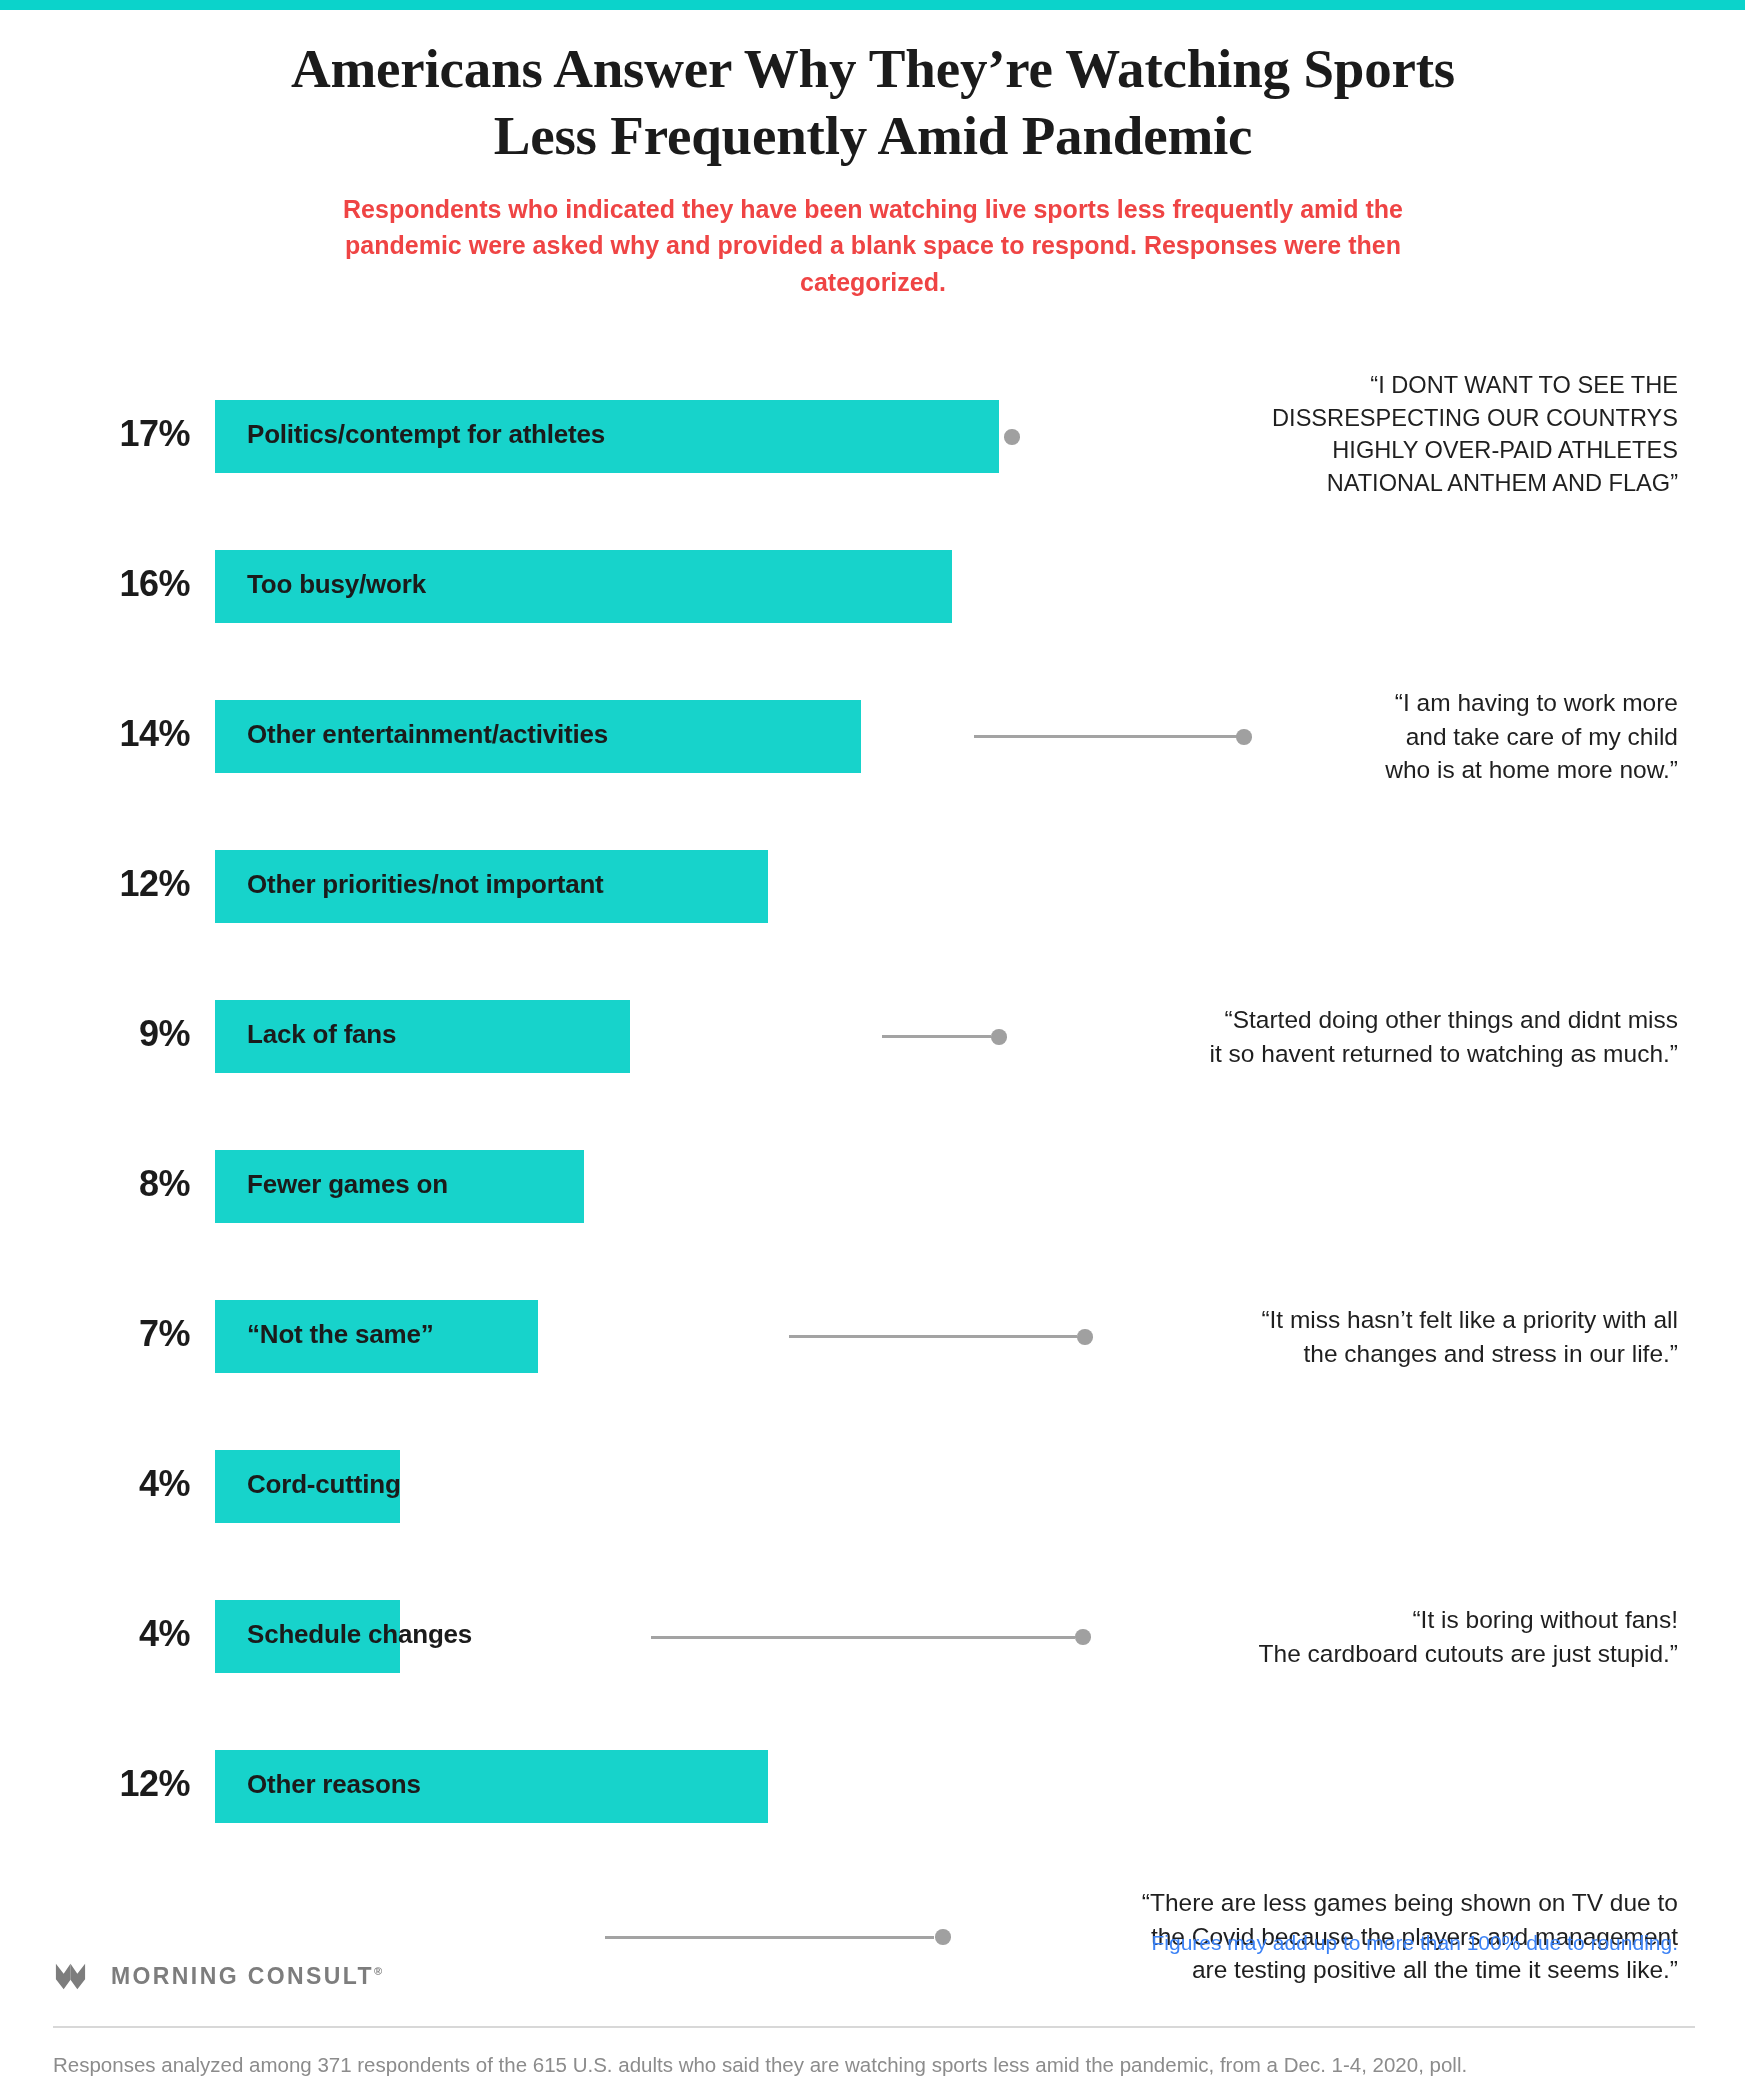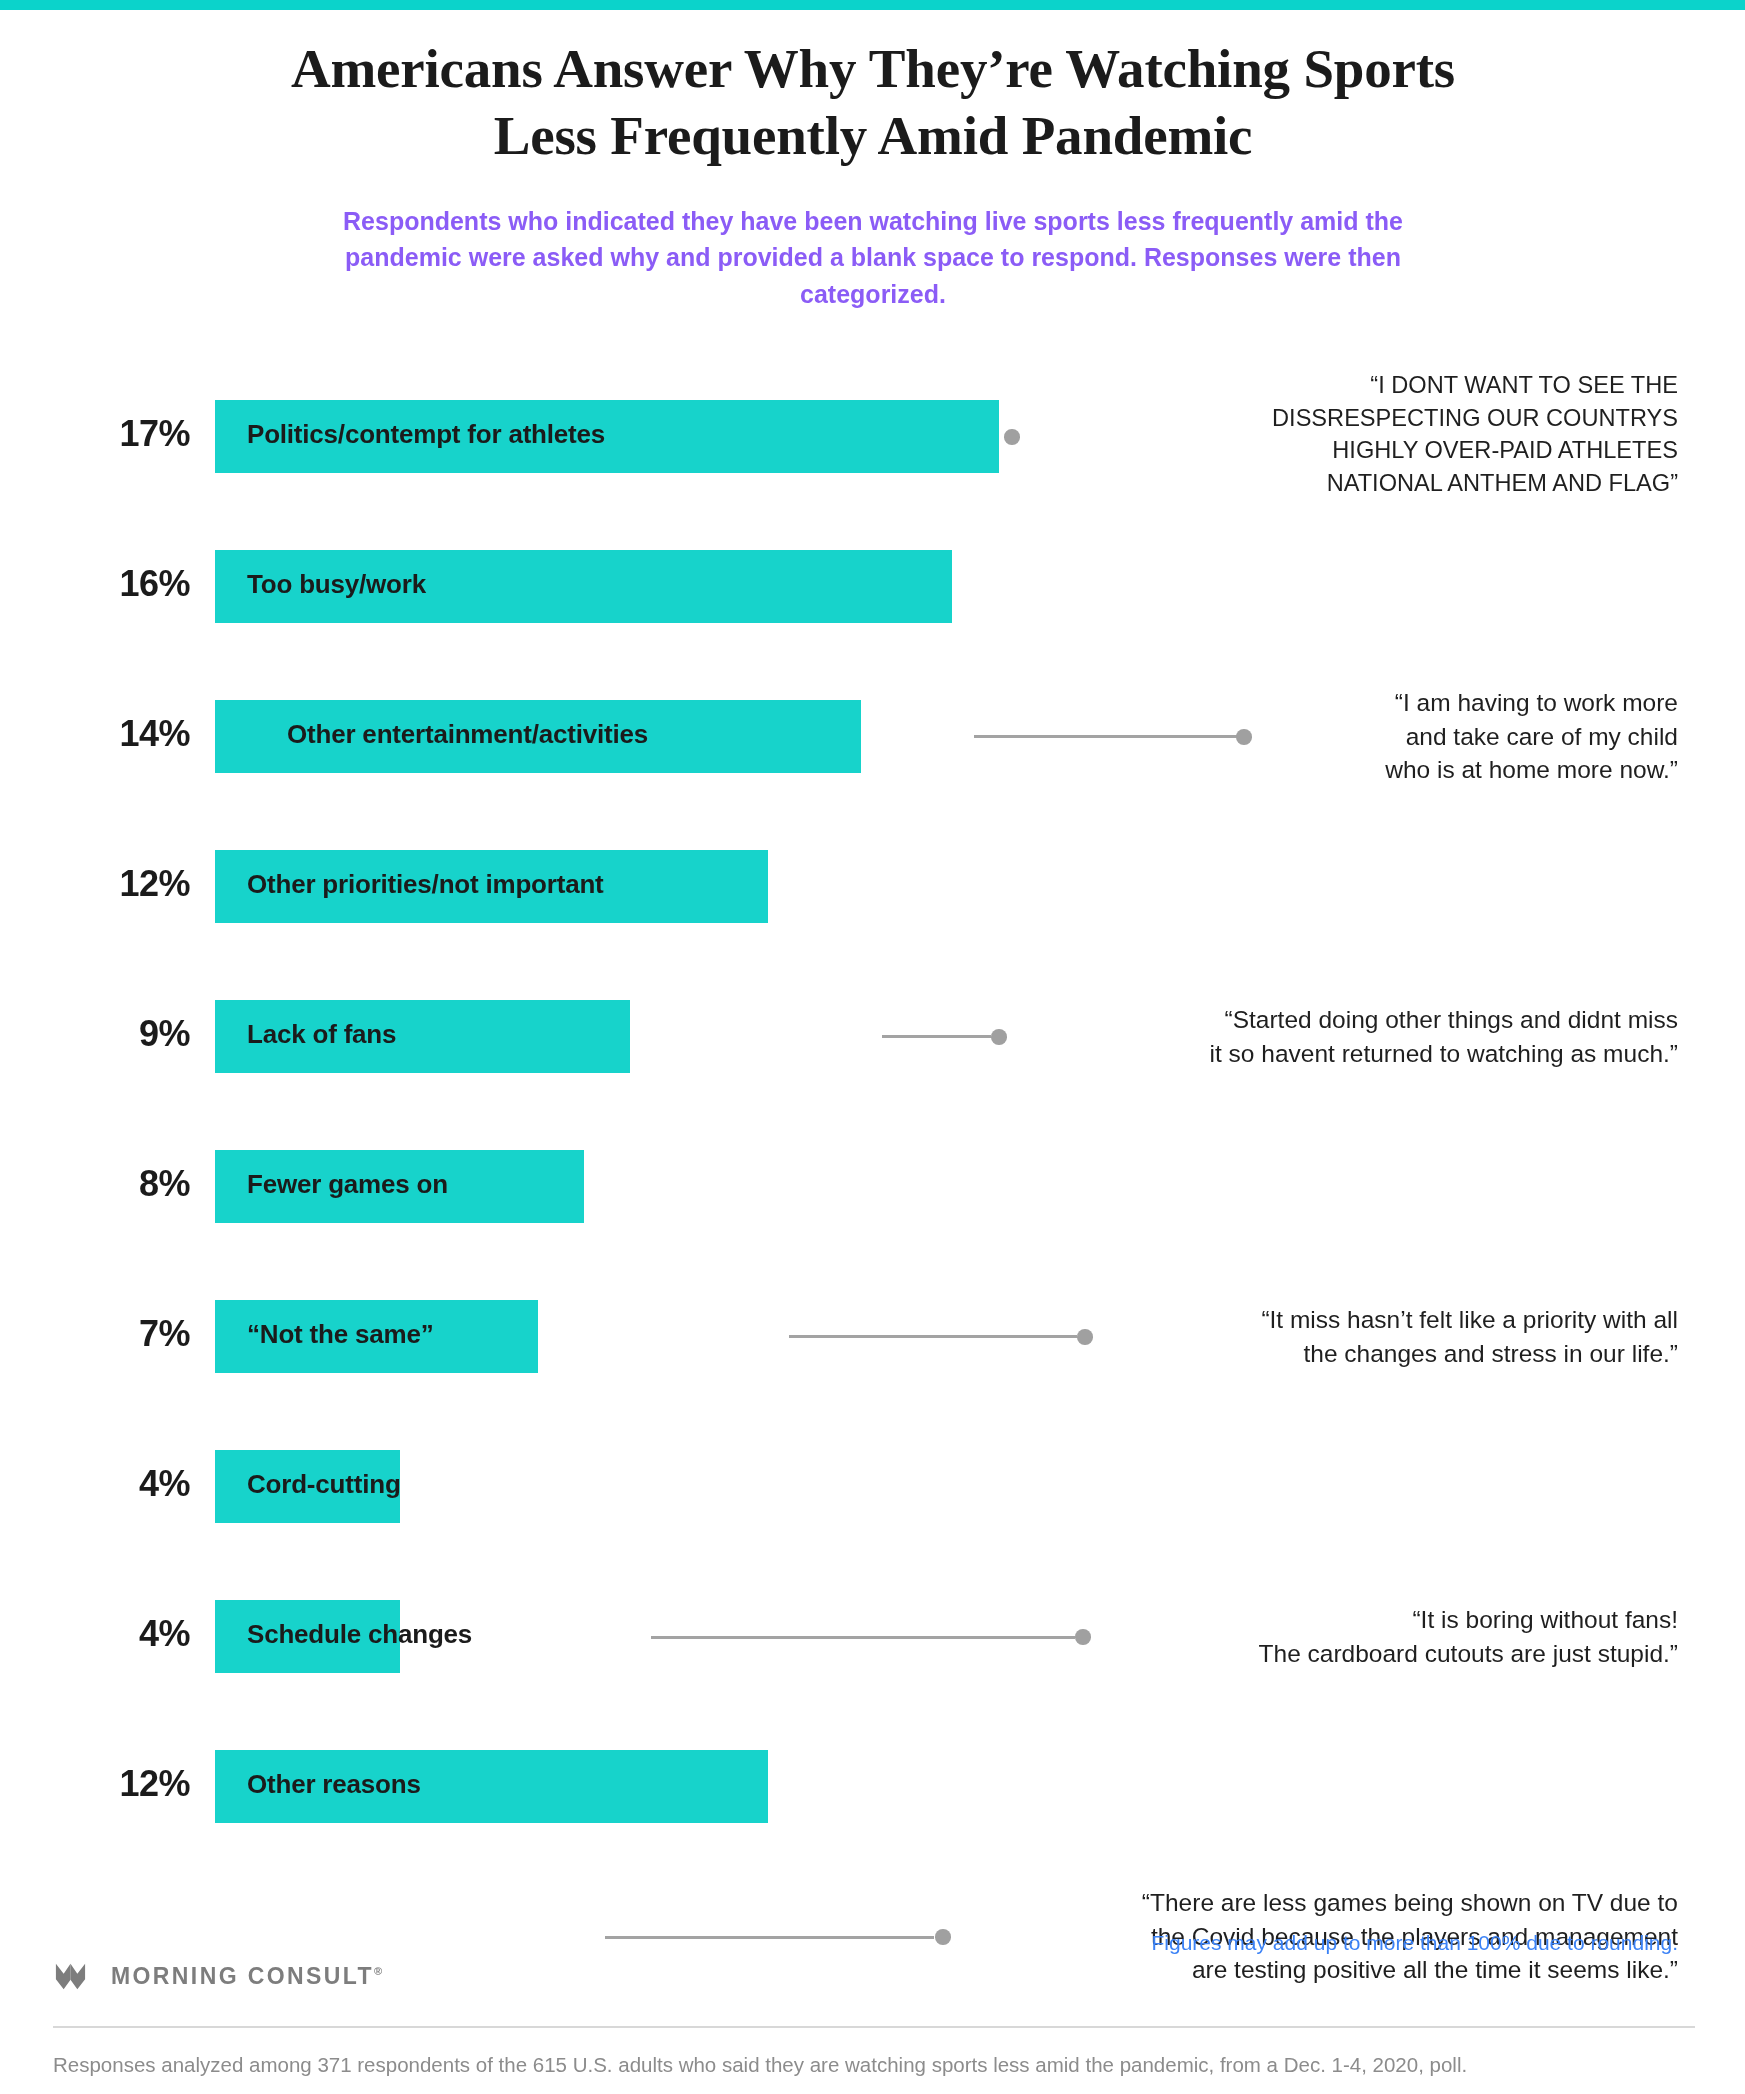--- a/index.html
+++ b/index.html
@@ -37,26 +37,26 @@
     font-family: "Liberation Serif", serif;
     font-weight: bold;
     font-size: 55px;
     line-height: 1.22;
     color: #1b1b1b;
     letter-spacing: -0.2px;
     padding: 0 273px;
   }
 
   #subtitle {
-    margin-top: 34px;
+    margin-top: 22px;
     font-family: "Liberation Sans", sans-serif;
     font-weight: bold;
     font-size: 25px;
     line-height: 1.45;
-    color: #8b5cf6;
+    color: #ef4444;
     padding: 0 291px;
   }
 
   
   #chart {
     position: absolute;
     left: 0;
     top: 400px;
     width: 1746px;
   }
@@ -208,21 +208,21 @@
       <div class="leader-dot" style="left: 1236px; top: 179px;"></div>
       <div class="quote" style="top: 136px;">
         <div>“I am having to work more</div>
         <div>and take care of my child</div>
         <div>who is at home more now.”</div>
       </div>
     </div>
     <div class="chart-row" style="height: 150px; top: 300px; position: absolute; left: 0px;">
       <div class="pct" style="top: 12.7px;">14%</div>
       <div class="bar" style="top: 0px; width: 646px; height: 73px; background: rgb(23, 211, 203);"></div>
-      <div class="bar-label" style="top: 19px; margin-left: 40px;">Other entertainment/activities</div>
+      <div class="bar-label" style="top: 19px;">Other entertainment/activities</div>
       <div class="leader" style="left: 882px; width: 109px; top: 335px; background: rgb(163, 163, 163);"></div>
       <div class="leader-dot" style="left: 991px; top: 329px;"></div>
       <div class="quote" style="top: 303px;">
         <div>“Started doing other things and didnt miss</div>
         <div>it so havent returned to watching as much.”</div>
       </div>
     </div>
     <div class="chart-row" style="height: 150px; top: 450px; position: absolute; left: 0px;">
       <div class="pct" style="top: 12.7px;">12%</div>
       <div class="bar" style="top: 0px; width: 553px; height: 73px; background: rgb(23, 211, 203);"></div>

